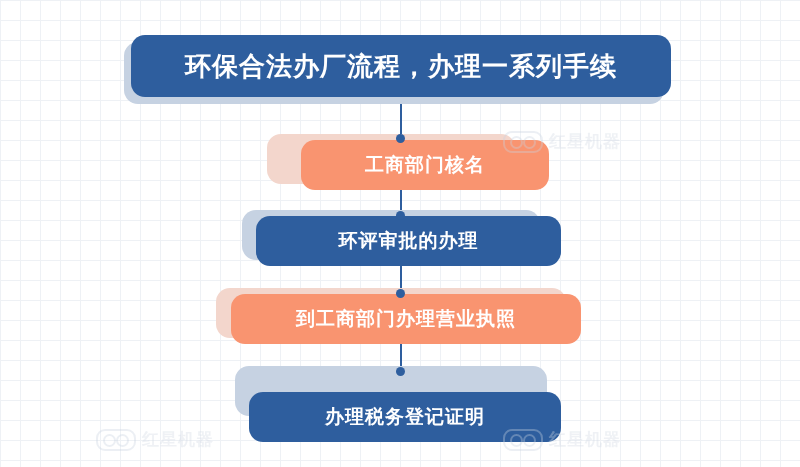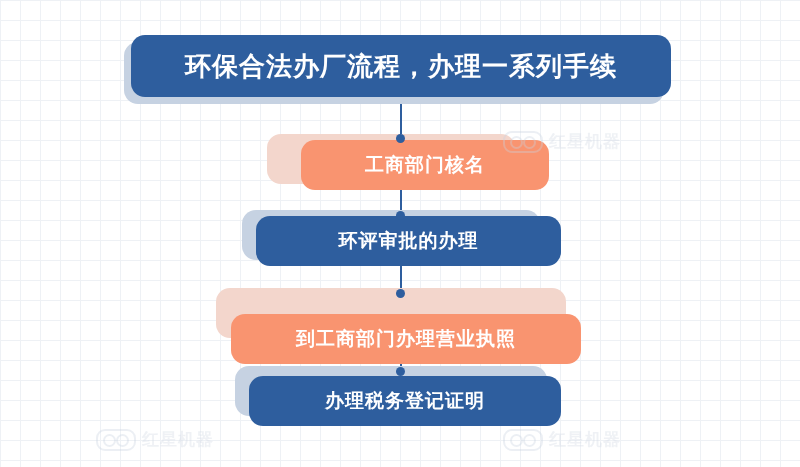--- a/index.html
+++ b/index.html
@@ -112,32 +112,31 @@
     width: 298px;
     height: 50px;
   }
   
   #node-step3 {
     left: 231px;
     top: 294px;
     width: 350px;
     height: 50px;
     font-size: 19px;
-    margin-top: 20px;
   }
   #shadow-step3 {
     left: 216px;
     top: 288px;
     width: 350px;
     height: 50px;
   }
   
   #node-step4 {
     left: 249px;
-    top: 376px;
+    top: 392px;
     width: 312px;
     height: 50px;
     font-size: 19px;
   }
   #shadow-step4 {
     left: 235px;
     top: 366px;
     width: 312px;
     height: 50px;
   }

